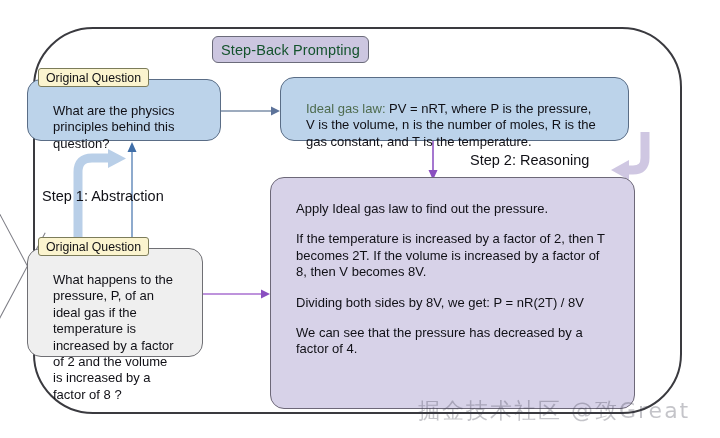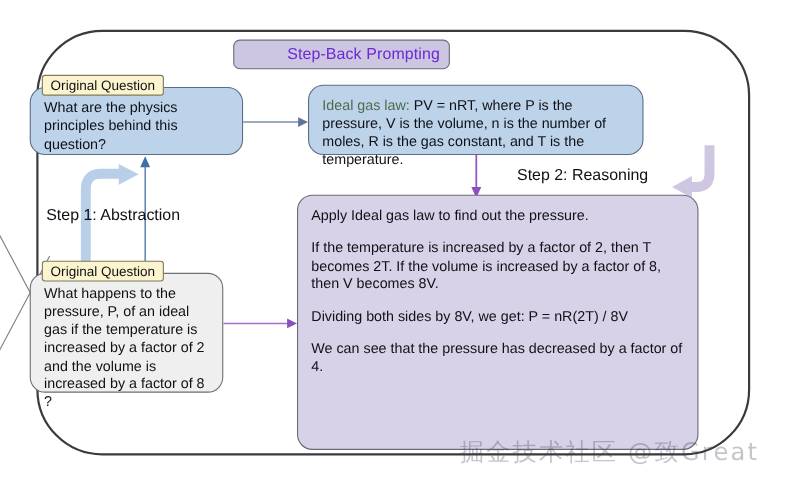--- a/index.html
+++ b/index.html
@@ -18,42 +18,42 @@
     border:2.2px solid #3a3a3f;border-radius:60px;background:transparent;
   }
   
   .frame-mask{position:absolute;background:#fff;}
 
   
   #title-chip{
     position:absolute;left:212px;top:36px;width:155px;height:25px;
     background:#ccc6e0;border:1.2px solid #6b6b7a;border-radius:6px;
     display:flex;align-items:center;justify-content:center;
-    font-size:14.5px;color:#6d28d9;letter-spacing:.1px;padding-left:40px;
+    font-size:14.5px;color:#14532d;letter-spacing:.1px;
   }
 
   
   .tag{
     position:absolute;height:17px;background:#fbf4cf;
     border:1.1px solid #7c7c5a;border-radius:3px;
     display:flex;align-items:center;padding:0 7px;
     font-size:12.3px;color:#101014;white-space:nowrap;z-index:6;
   }
 
   
   .box{
     position:absolute;border-radius:14px;box-sizing:border-box;
     font-size:13px;line-height:16.4px;color:#101016;
     padding:9px 11px 8px 11px;z-index:4;
   }
   .box.blue{background:#bcd3ea;border:1.3px solid #5a6d86;}
   .box.grey{background:#efefef;border:1.3px solid #6f6f74;}
   .box.purple{background:#d7d2e8;border:1.3px solid #6d6878;}
 
-  .box p{margin:1px;}
+  .box p{margin:14px;}
   .box p.gap{margin-top:13px;}
   .lead{color:#4e6b4e;}
 
   
   .steplabel{
     position:absolute;font-size:14.5px;color:#101016;white-space:nowrap;z-index:5;
   }
 
   
   .conn{position:absolute;z-index:3;}
@@ -83,21 +83,21 @@
   <svg class="loop" style="left:605px;top:128px;width:70px;height:66px;" viewBox="0 0 70 66">
     <path d="M40 4 L40 30 Q40 42 28 42 L22 42" fill="none" stroke="#cfc7e2" stroke-width="9" stroke-linecap="butt"></path>
     <path d="M24 32 L6 42 L24 52 Z" fill="#cfc7e2"></path>
   </svg>
 
   <div class="tag" style="left:38px;top:68px;">Original Question</div>
   <div class="box blue" style="left:27px;top:79px;width:194px;height:62px;">
     <p>What are the physics principles behind this question?</p>
   </div>
 
-  <div class="box blue" style="left:280px;top:77px;width:305px;height:64px;">
+  <div class="box blue" style="left:280px;top:77px;width:349px;height:64px;">
     <p><span class="lead">Ideal gas law:</span><span> PV = nRT, where P is the pressure, V is the volume, n is the number of moles, R is the gas constant, and T is the temperature.</span></p>
   </div>
 
   <svg class="conn" style="left:221px;top:104px;width:62px;height:14px;" viewBox="0 0 62 14">
     <line x1="0" y1="7" x2="51" y2="7" stroke="#7d8fa8" stroke-width="1.4"></line>
     <path d="M50 2.5 L59 7 L50 11.5 Z" fill="#5d739a"></path>
   </svg>
 
   <svg class="conn" style="left:125px;top:141px;width:14px;height:104px;" viewBox="0 0 14 104">
     <line x1="7" y1="104" x2="7" y2="10" stroke="#5d86b8" stroke-width="1.4"></line>

